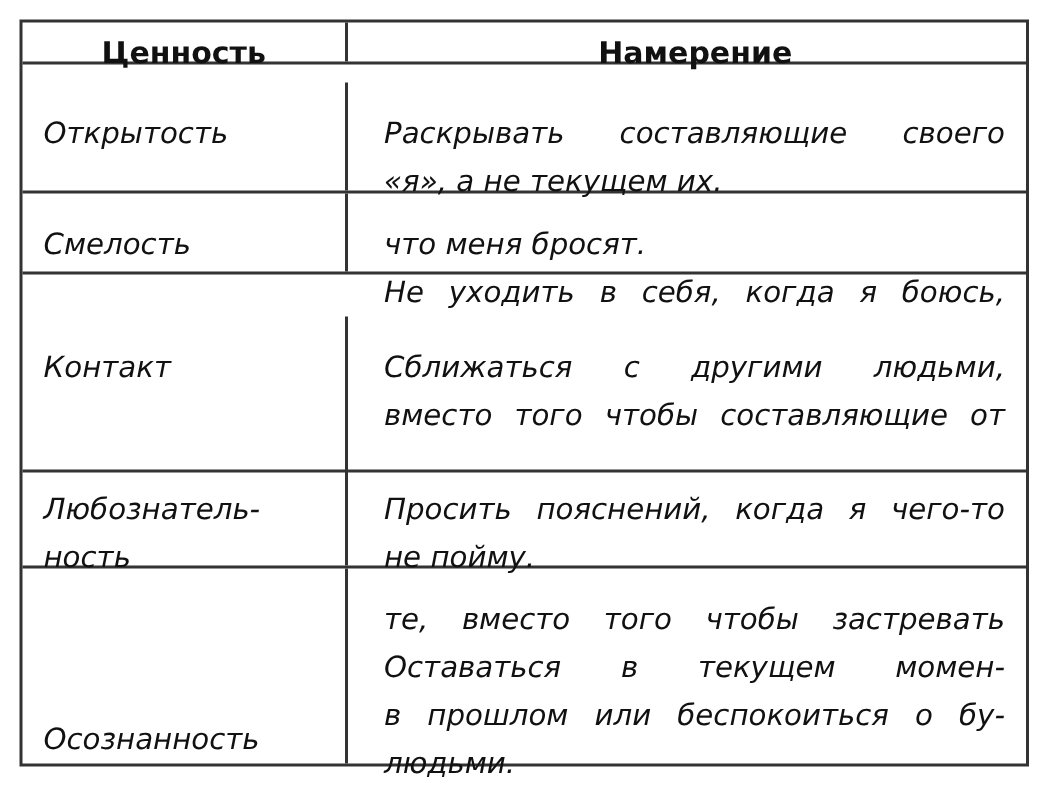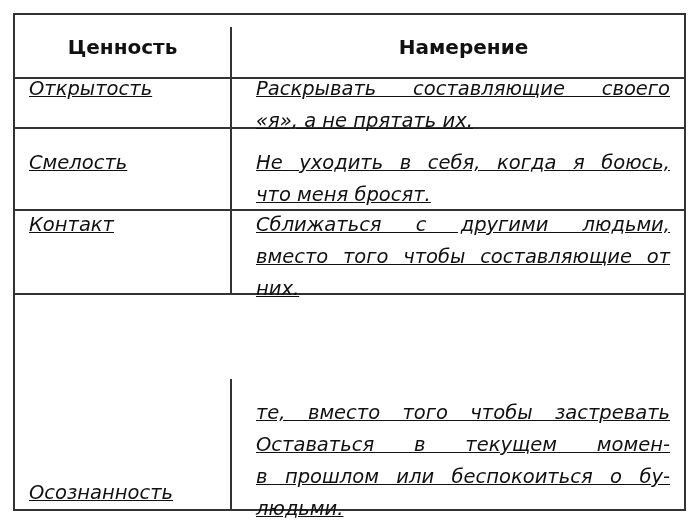--- a/index.html
+++ b/index.html
@@ -8,79 +8,92 @@
   .tbl { position: absolute; left: 13px; top: 13px; width: 673px; height: 498px;
          border: 2px solid #333; box-sizing: border-box; }
   .row { position: absolute; left: 0; right: 0; box-sizing: border-box;
          border-bottom: 2px solid #333; }
   .row.last { border-bottom: none; }
   .c1 { position: absolute; left: 0; top: 0; bottom: 0; width: 217px;
         border-right: 2px solid #333; box-sizing: border-box; }
   .c2 { position: absolute; left: 217px; right: 0; top: 0; bottom: 0; margin-left: 11px; }
   .hdr { font-weight: bold; font-size: 20px; text-align: center; line-height: 40px; }
   .cell-text { font-style: italic; font-size: 19.5px; line-height: 32px;
-               padding: 18px 0 0 14px; text-decoration: underline; }
+               padding: 18px 0 0 14px; }
   .c2 .cell-text { padding-left: 13px; padding-right: 14px; }
   .line { display: block; white-space: nowrap; }
   .line.j { text-align: justify; text-align-last: justify; white-space: normal; }
   .vcenter { display: flex; align-items: flex-end; padding-top: 0; height: 100%; box-sizing: border-box; }
 </style>
 </head>
 <body>
 
 <div class="tbl">
 
-  <div class="row" style="top:12px;height:52px;">
+  <div class="row" style="top:0;height:28px;">
     <div class="c1 hdr">Ценность</div>
     <div class="c2 hdr">Намерение</div>
   </div>
 
   <div class="row" style="top:40px;height:74px;">
     <div class="c1">
       <div class="cell-text">
         <span class="line">Открытость</span>
       </div>
     </div>
     <div class="c2">
       <div class="cell-text">
         <span class="line j">Раскрывать составляющие своего</span>
-        <span class="line">«я», а не прятать их.</span>
+        <span class="line">«я», а не текущем их.</span>
       </div>
     </div>
   </div>
 
-  <div class="row" style="top:114px;height:82px;">
+  <div class="row" style="top:114px;height:54px;">
     <div class="c1">
       <div class="cell-text">
         <span class="line">Смелость</span>
       </div>
     </div>
     <div class="c2">
       <div class="cell-text">
+        <span class="line">что меня бросят.</span>
         <span class="line j">Не уходить в себя, когда я боюсь,</span>
-        <span class="line">что меня бросят.</span>
       </div>
     </div>
   </div>
 
-  <div class="row" style="top:176px;height:104px;">
+  <div class="row" style="top:196px;height:104px;">
     <div class="c1">
       <div class="cell-text">
         <span class="line">Контакт</span>
       </div>
     </div>
     <div class="c2">
       <div class="cell-text">
         <span class="line j">Сближаться с другими людьми,</span>
         <span class="line j">вместо того чтобы составляющие от</span>
-        <span class="line">них.</span>
       </div>
     </div>
   </div>
 
+  <div class="row" style="top:291px;height:73px;">
+    <div class="c1">
+      <div class="cell-text">
+        <span class="line">Любознатель-</span>
+        <span class="line">ность</span>
+      </div>
+    </div>
+    <div class="c2">
+      <div class="cell-text">
+        <span class="line j">Просить пояснений, когда я чего-то</span>
+        <span class="line">не пойму.</span>
+      </div>
+    </div>
+  </div>
 
   <div class="row last" style="top:364px;bottom:0;">
     <div class="c1">
       <div class="cell-text vcenter">
         <span class="line">Осознанность</span>
       </div>
     </div>
     <div class="c2">
       <div class="cell-text">
         <span class="line j">те, вместо того чтобы застревать</span>

